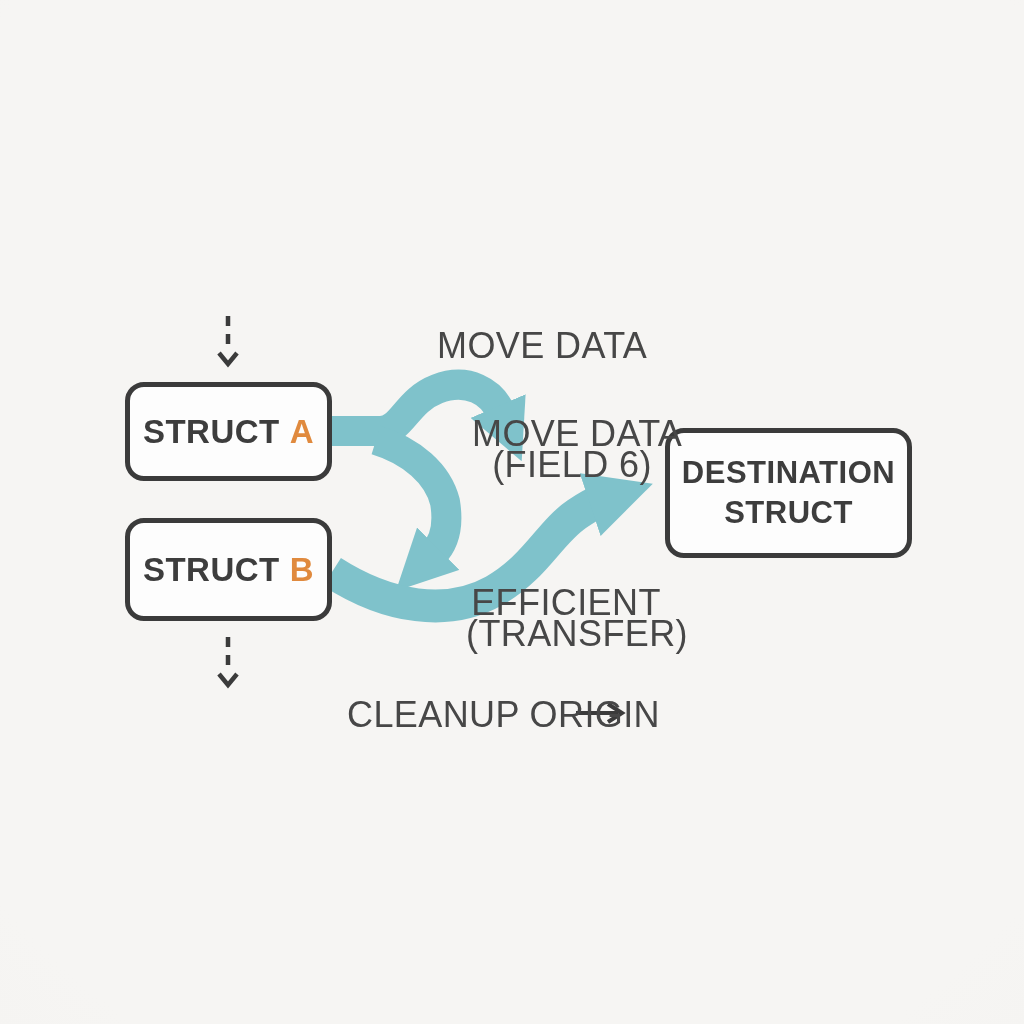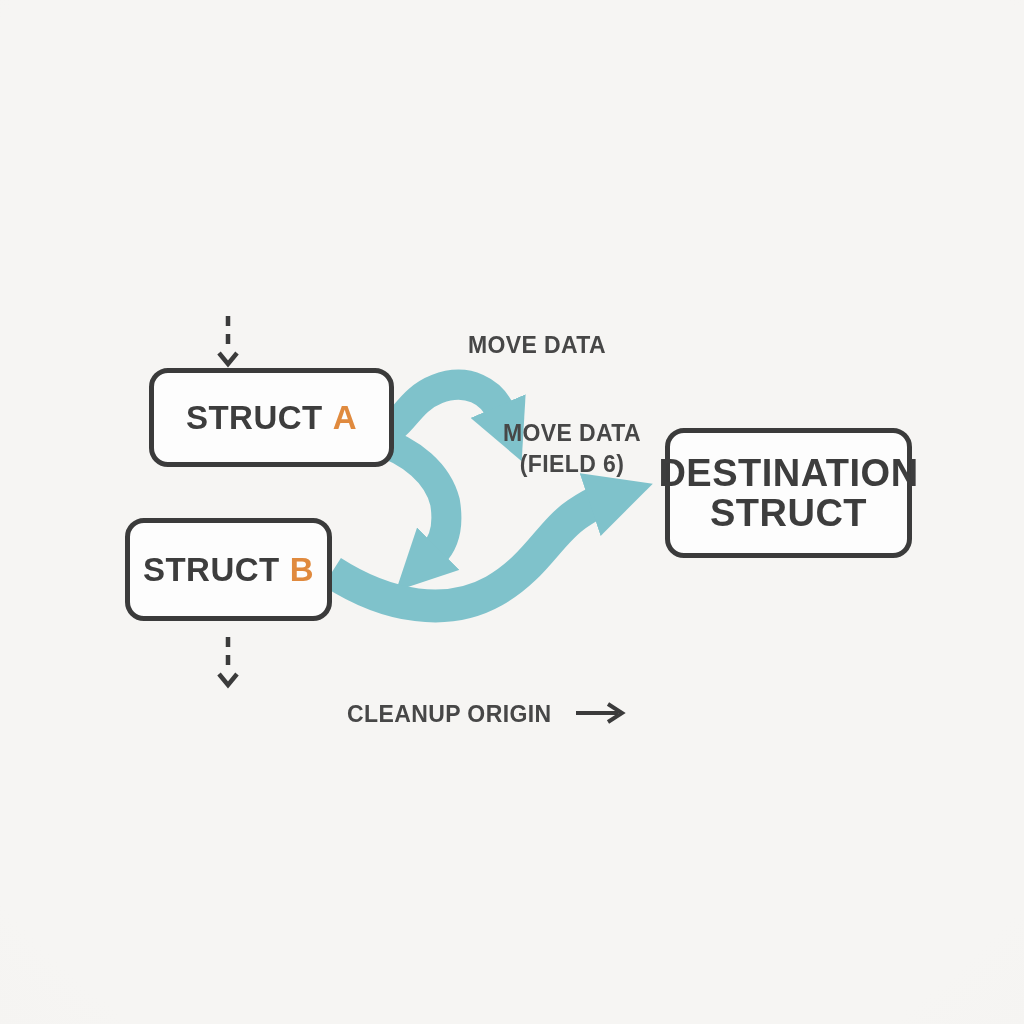--- a/index.html
+++ b/index.html
@@ -32,30 +32,30 @@
   }
   .node-box .node-label {
     font-weight: 700;
     font-size: 33px;
     letter-spacing: 0.5px;
     color: #3d3d3d;
     white-space: nowrap;
   }
   .node-box .accent { color: #e08a3e; margin-left: 10px; }
 
-  #struct-a { left: 125px; top: 368px; width: 245px; height: 99px; margin-left: 24px; }
+  #struct-a { left: 125px; top: 382px; width: 207px; height: 99px; }
   #struct-b { left: 125px; top: 518px; width: 207px; height: 103px; }
   #dest-struct { left: 665px; top: 428px; width: 247px; height: 130px; }
-  #dest-struct .node-label { font-size: 38px; line-height: 40px; }
+  #dest-struct .node-label { font-size: 31px; line-height: 40px; }
 
   .annot {
     position: absolute;
     color: #474747;
-    font-weight: 700;
-    font-size: 23px;
+    font-weight: 400;
+    font-size: 36px;
     line-height: 31px;
     letter-spacing: 0.4px;
     text-align: center;
     white-space: nowrap;
   }
   #annot-field1 { left: 437px; top: 330px; width: 200px; }
   #annot-field2 { left: 472px; top: 418px; width: 200px; }
   #annot-transfer { left: 466px; top: 587px; width: 200px; }
   #annot-origin { left: 153px; top: 699px; width: 150px; }
   #annot-cleanup { left: 347px; top: 699px; text-align: center; }
@@ -115,17 +115,21 @@
 
   <div class="annot" id="annot-field1">
     <div>MOVE DATA</div>
   </div>
 
   <div class="annot" id="annot-field2">
     <div>MOVE DATA</div>
     <div>(FIELD 6)</div>
   </div>
 
+  <div class="annot" id="annot-transfer">
+    <div>EFFICIENT</div>
+    <div>(TRANSFER)</div>
+  </div>
 
 
   <div class="annot" id="annot-cleanup">CLEANUP ORIGIN</div>
 
 </div>
 
 </body></html>

